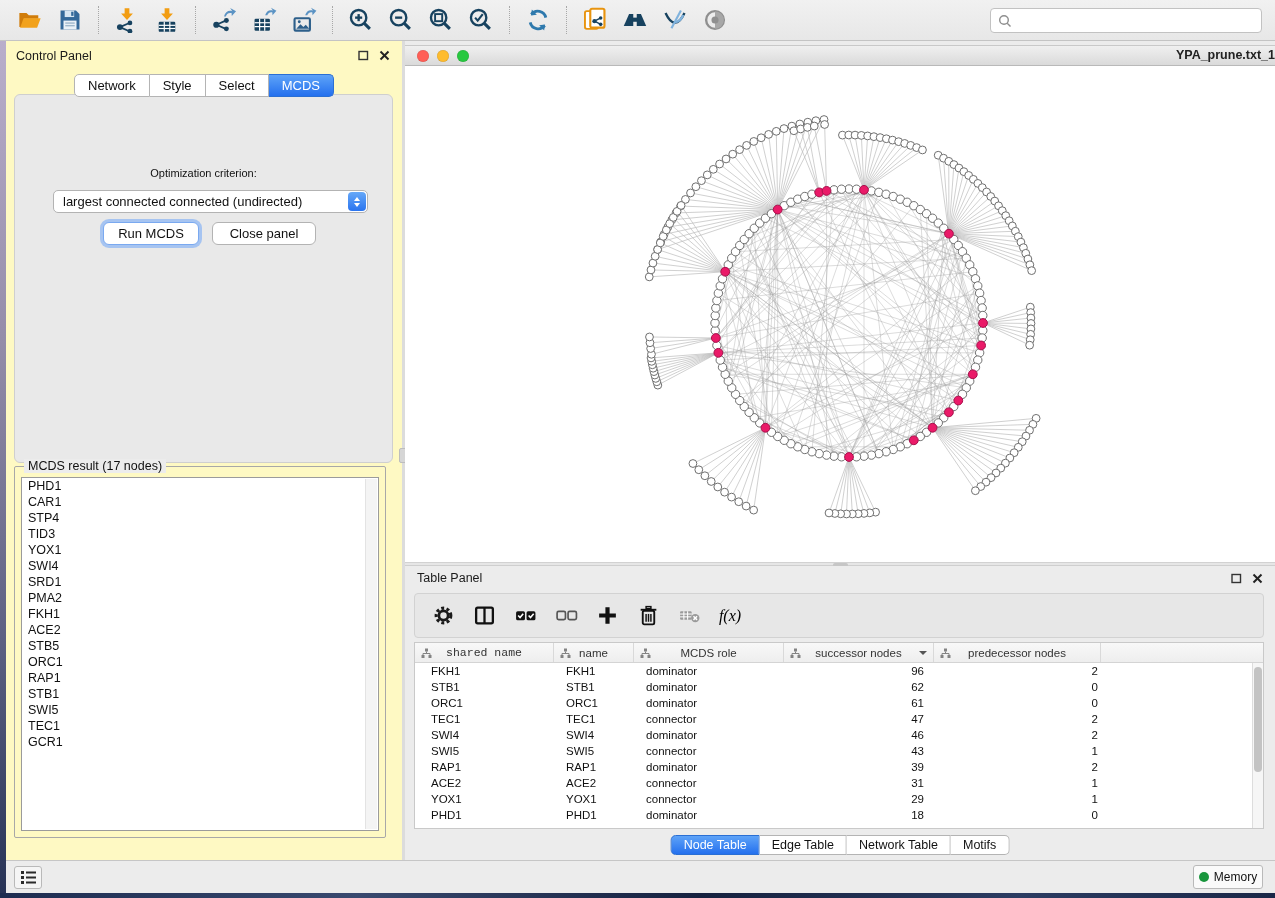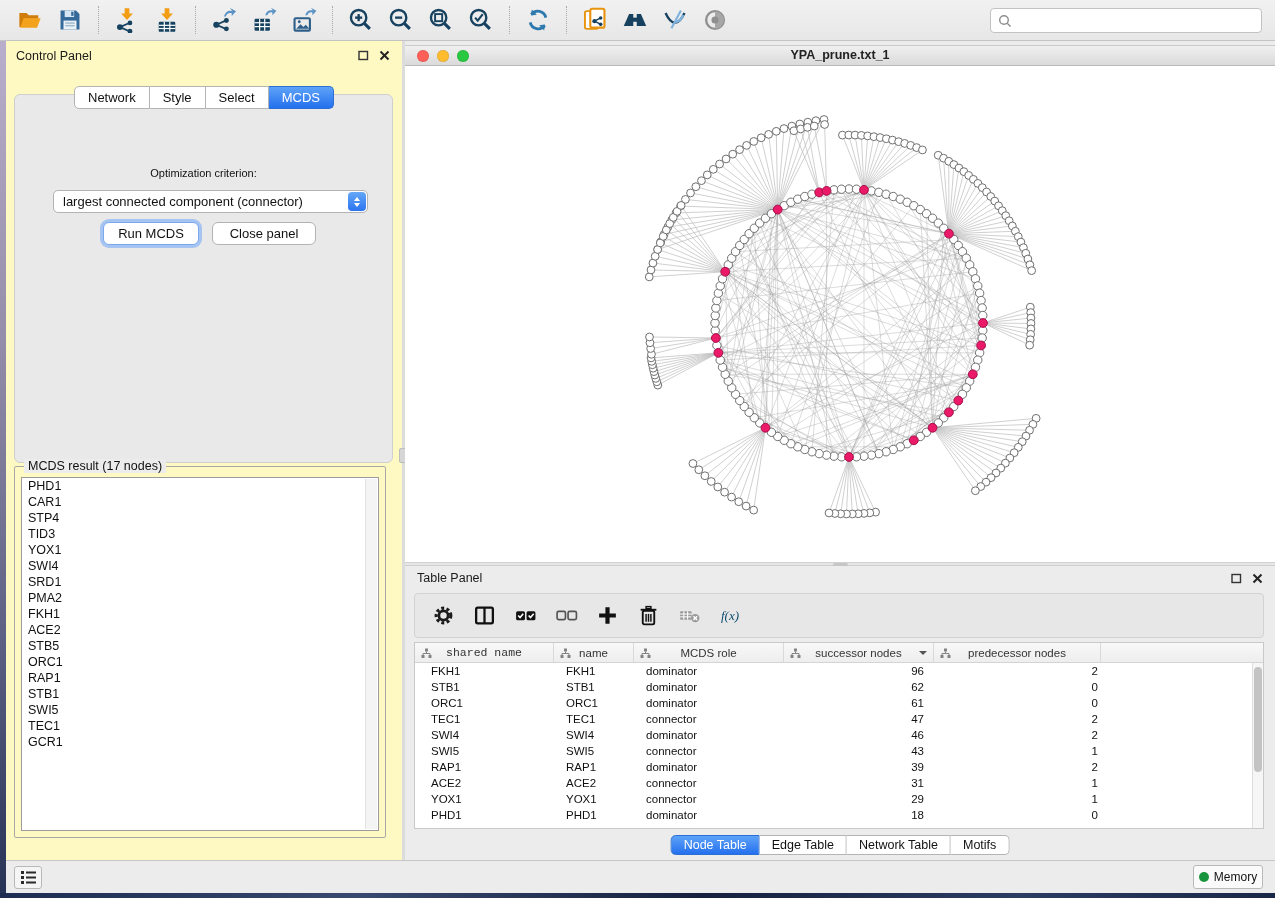--- a/index.html
+++ b/index.html
@@ -25,21 +25,21 @@
 
   
   #control-panel { position:absolute; left:6px; top:41px; width:396px; height:819px; background:#fef9c3; }
   .panel-title { font-size:12.5px; color:#1a1a1a; }
   .win-icons { position:absolute; top:9px; display:flex; gap:10px; }
   .float-ic, .close-ic { width:11px; height:11px; }
 
   #ctrl-content { position:absolute; left:8px; top:53px; width:379px; height:369px;
     background:#e9e9e9; border:1px solid #cfcfcf; border-radius:6px; }
   .segbar { display:flex; }
-  #ctrl-tabs { position:absolute; top:45px; left:50%; transform:translateX(-50%); z-index:2; }
+  #ctrl-tabs { position:absolute; top:33px; left:50%; transform:translateX(-50%); z-index:2; }
   .seg { font-size:13px; padding:3px 13px; background:#fff; border:1px solid #b4b4b4; border-left:none;
          color:#111; white-space:nowrap; }
   .seg:first-child { border-left:1px solid #b4b4b4; border-radius:5px 0 0 5px; }
   .seg:last-child { border-radius:0 5px 5px 0; }
   .seg.active { background:linear-gradient(#5ea3f8,#2470ee); color:#fff; border-color:#2a6fd4; }
 
   #opt-label { position:absolute; top:72px; width:100%; text-align:center; font-size:11px; }
   #opt-select { position:absolute; left:38px; top:95px; width:315px; height:23px; background:#fff;
     border:1px solid #b3b3b3; border-radius:5px; font-size:13px; }
   #opt-select .sel-text { display:block; line-height:21px; padding-left:9px; overflow:hidden; white-space:nowrap; }
@@ -62,32 +62,32 @@
   
   #v-split { position:absolute; left:402px; top:41px; width:3px; height:819px; background:#dcdcdc; }
   #v-handle { position:absolute; left:399px; top:448px; width:9px; height:15px; background:#d6d6d6; border:1px solid #bdbdbd; border-radius:2px; }
 
   
   #right { position:absolute; left:405px; top:41px; width:870px; height:819px; background:#ececec; }
   #net-titlebar { position:absolute; left:0; top:4px; width:870px; height:21px;
     background:linear-gradient(#f0f0f0,#dadada); border-top:1px solid #c9c9c9; border-bottom:1px solid #b9b9b9; }
   .tl { position:absolute; top:4px; width:12px; height:12px; border-radius:50%; box-shadow:inset 0 0 1px rgba(0,0,0,.35); }
   #tl-red { left:12px; background:#ff5f57; } #tl-yellow { left:32px; background:#febc2e; } #tl-green { left:52px; background:#28c840; }
-  #net-title { text-align:center; font-size:12.5px; font-weight:700; line-height:19px; color:#222; }
+  #net-title { text-align:right; font-size:12.5px; font-weight:700; line-height:19px; color:#222; }
   #net-canvas { position:absolute; left:0; top:25px; width:870px; height:496px; background:#fff; }
   #h-split { position:absolute; left:0; top:521px; width:870px; height:4px; background:#e6e6e6;
     border-top:1px solid #d2d2d2; border-bottom:1px solid #cfcfcf; }
   #h-handle { position:absolute; left:428px; top:0px; width:15px; height:4px; background:#c6c6c6; border-radius:2px; }
 
   
   #table-panel { position:absolute; left:0; top:525px; width:870px; height:294px; background:#ececec; }
   #tp-toolbar { position:absolute; left:9px; top:27px; width:850px; height:45px; background:#e7e7e7;
     border:1px solid #d2d2d2; border-radius:4px; display:flex; align-items:center; gap:17px; padding-left:16px; }
   .tpi { width:24px; height:24px; display:flex; align-items:center; justify-content:center; }
-  .fx { font-family:"Liberation Serif", serif; font-style:italic; font-size:13px; color:#0c4a6e; }
+  .fx { font-family:"Liberation Serif", serif; font-style:italic; font-size:16px; color:#000000; }
 
   #tp-table { position:absolute; left:9px; top:76px; width:850px; height:187px; background:#fff; border:1px solid #c9c9c9; }
   #tp-header { display:flex; height:20px; background:linear-gradient(#f8f8f8,#eee); border-bottom:1px solid #d4d4d4; }
   .th { position:relative; border-right:1px solid #d9d9d9; font-size:11.5px; color:#333;
         display:flex; align-items:center; justify-content:center; flex:none; }
   .th.fill { flex:1; border-right:none; }
   .ticon { position:absolute; left:6px; top:5px; }
   .sort { position:absolute; right:6px; top:8px; width:0; height:0; border:4px solid transparent; border-top-color:#555; border-bottom:none; }
   .tr { display:flex; height:16px; font-size:11.5px; }
   .td { flex:none; overflow:hidden; white-space:nowrap; line-height:16px; }
@@ -280,21 +280,21 @@
         <g stroke="#222" stroke-width="2">
           <line x1="1.5" y1="1.5" x2="9.5" y2="9.5"></line>
           <line x1="9.5" y1="1.5" x2="1.5" y2="9.5"></line>
         </g>
       </svg>
   </span>
 
   <div id="ctrl-content">
     <div id="opt-label">Optimization criterion:</div>
     <div id="opt-select">
-      <span class="sel-text">largest connected component (connector)</span>
+      <span class="sel-text">largest connected connected (undirected)</span>
       <span class="stepper">
           <span class="tri-up"></span>
           <span class="tri-dn"></span>
         </span>
     </div>
     <div class="btn" id="run-btn">Run MCDS</div>
     <div class="btn" id="close-btn">Close panel</div>
   </div>
 
   <div class="segbar" id="ctrl-tabs">

